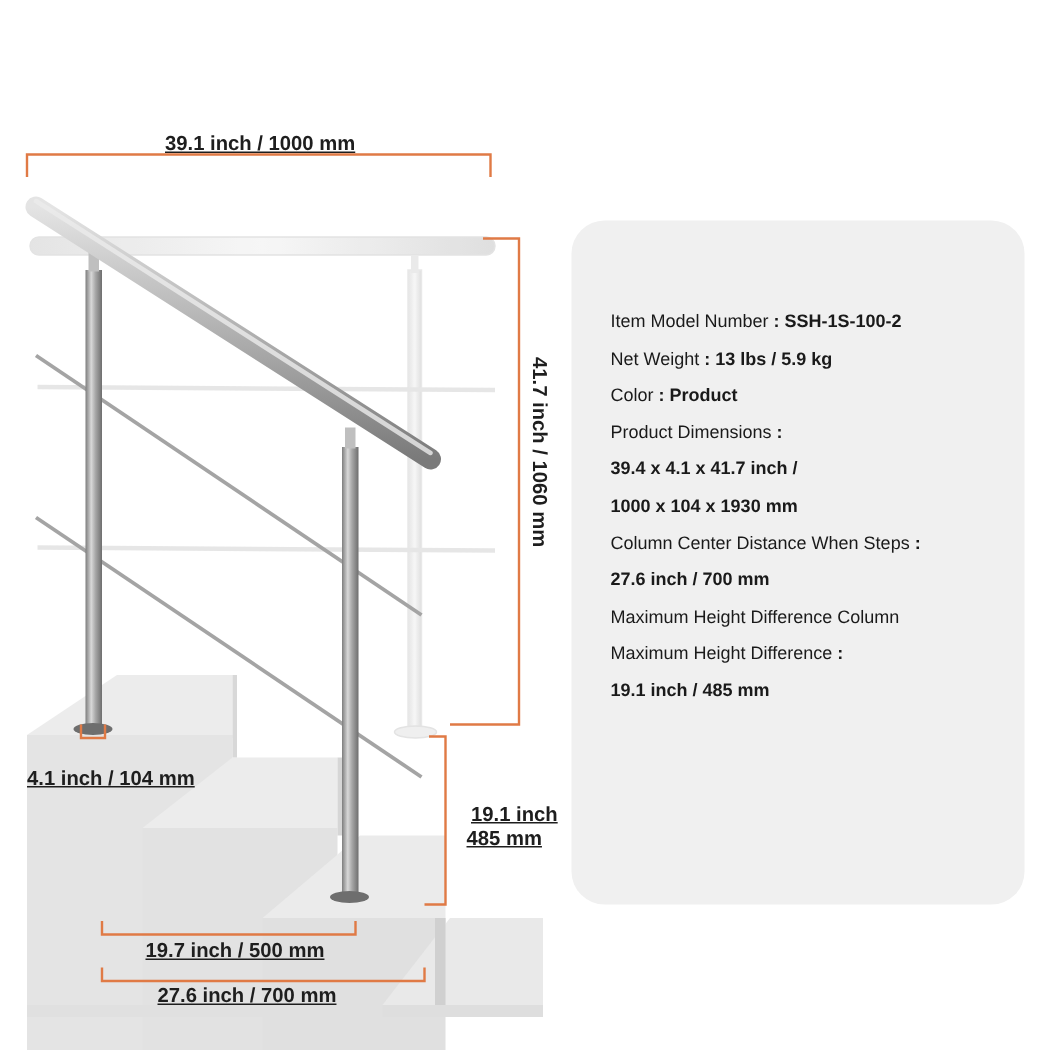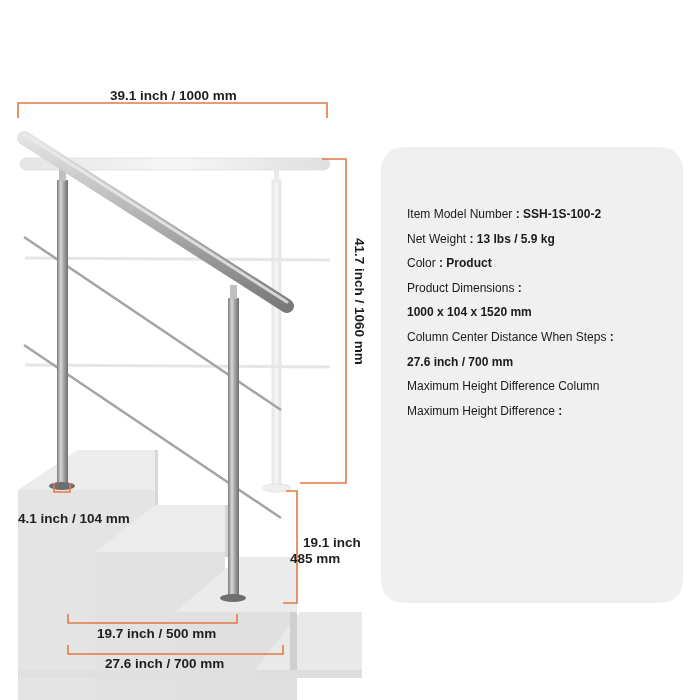--- a/index.html
+++ b/index.html
@@ -1,19 +1,19 @@
 <!DOCTYPE html>
 <html><head>
 <meta charset="utf-8">
 <style>
   html, body { margin:0; padding:0; background:#ffffff; }
   body { width:700px; height:700px; position:relative; overflow:hidden;
          font-family:"Liberation Sans", sans-serif; color:#1a1a1a; }
   .illustration { position:absolute; left:0; top:0; width:700px; height:700px; }
-  .dim-label { position:absolute; font-weight:bold; font-size:13.5px; color:#1e1e1e; white-space:nowrap; }
+  .dim-label { position:absolute; font-weight:bold; font-size:13.5px; color:#1e1e1e; white-space:nowrap;text-decoration:underline; }
   .dim-vert { position:absolute; font-weight:bold; font-size:13.5px; color:#1e1e1e;
               white-space:nowrap; transform-origin:left top; transform:rotate(90deg); }
   .spec-panel { position:absolute; left:381px; top:147px; width:302px; height:456px;
                 background:#f0f0f0; border-radius:22px; }
   .spec-list { position:absolute; left:407px; top:202px; font-size:12px; line-height:24.6px; color:#1a1a1a; }
   .spec-line { white-space:nowrap; }
   .spec-val { font-weight:bold; }
   .spec-sep { font-weight:bold; }
 </style>
 </head>
@@ -102,29 +102,31 @@
 
     <polyline points="68,614 68,623 237,623 237,614"></polyline>
 
     <polyline points="68,645 68,654 283,654 283,645"></polyline>
   </g>
 </svg>
 
 <div class="dim-label" style="left:110px; top:88px;">39.1 inch / 1000 mm</div>
 <div class="dim-vert" style="left:367px; top:238px;">41.7 inch / 1060 mm</div>
 <div class="dim-label" style="left:18px; top:511px;">4.1 inch / 104 mm</div>
-<div class="dim-label" style="left:303px; top:535px;">19.1 inch</div>
-<div class="dim-label" style="left:290px; top:551px;">485 mm</div>
+<div class="dim-label" style="left:314px; top:535px;">19.1 inch</div>
+<div class="dim-label" style="left:311px; top:551px;">485 mm</div>
 <div class="dim-label" style="left:97px; top:626px;">19.7 inch / 500 mm</div>
 <div class="dim-label" style="left:105px; top:656px;">27.6 inch / 700 mm</div>
 
 <div class="spec-panel"></div>
 <div class="spec-list">
   <div class="spec-line"><span>Item Model Number</span><span class="spec-sep"> :  </span><span class="spec-val">SSH-1S-100-2</span></div>
   <div class="spec-line"><span>Net Weight</span><span class="spec-sep"> :  </span><span class="spec-val">13 lbs / 5.9 kg</span></div>
   <div class="spec-line"><span>Color</span><span class="spec-sep"> :  </span><span class="spec-val">Product</span></div>
   <div class="spec-line"><span>Product Dimensions</span><span class="spec-sep"> :</span></div>
-  <div class="spec-line spec-val">1000 x 104 x 1520 mm</div>
+  <div class="spec-line spec-val">39.4 x 4.1 x 41.7 inch /</div>
+  <div class="spec-line spec-val">1000 x 104 x 1930 mm</div>
   <div class="spec-line"><span>Column Center Distance When Steps</span><span class="spec-sep"> :</span></div>
   <div class="spec-line spec-val">27.6 inch / 700 mm</div>
   <div class="spec-line">Maximum Height Difference Column</div>
   <div class="spec-line"><span>Maximum Height Difference</span><span class="spec-sep"> :</span></div>
+  <div class="spec-line spec-val">19.1 inch / 485 mm</div>
 </div>
 
 </body></html>

